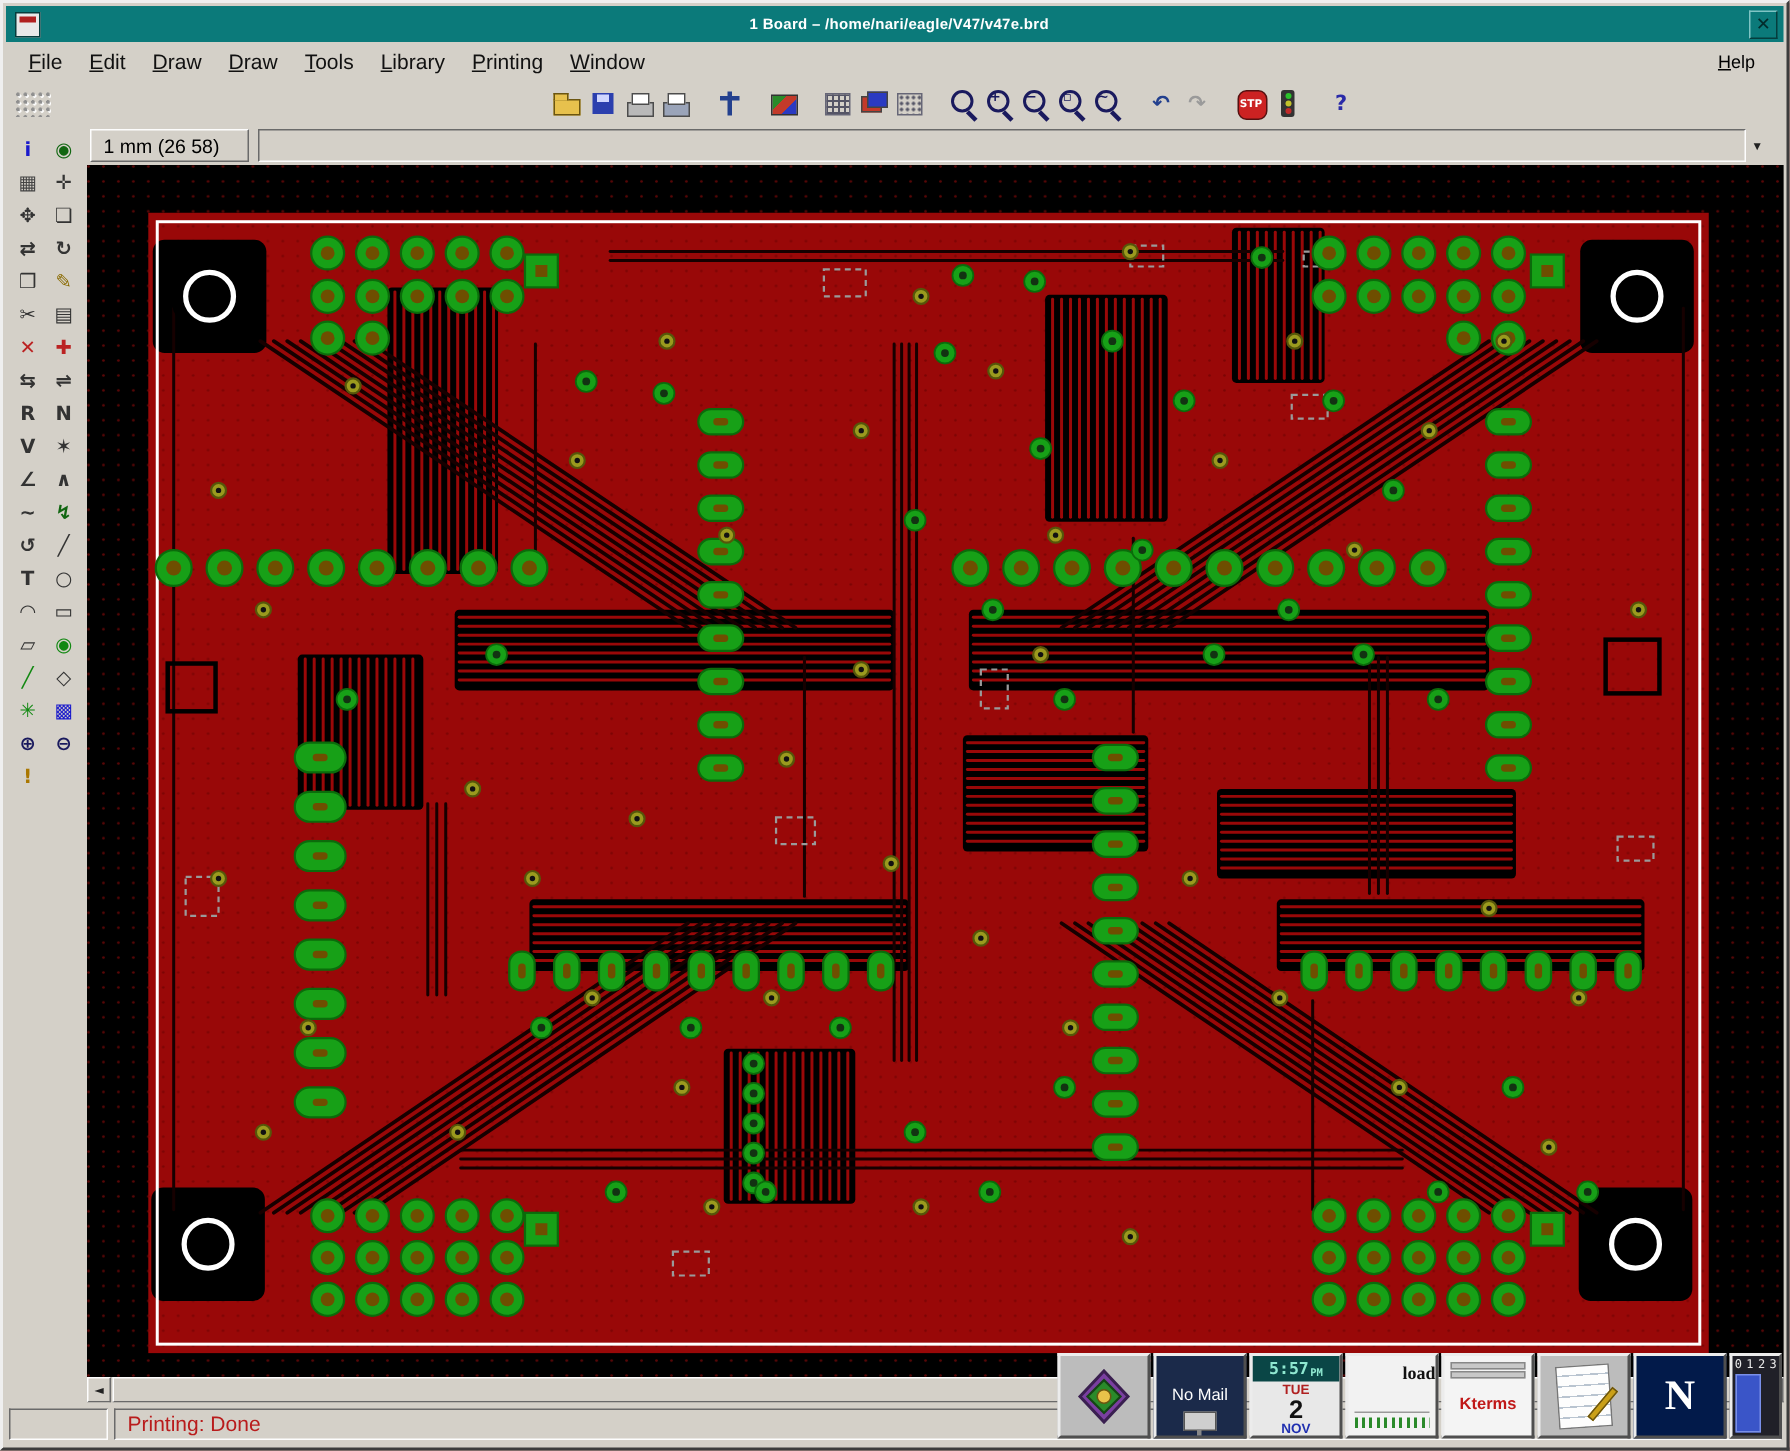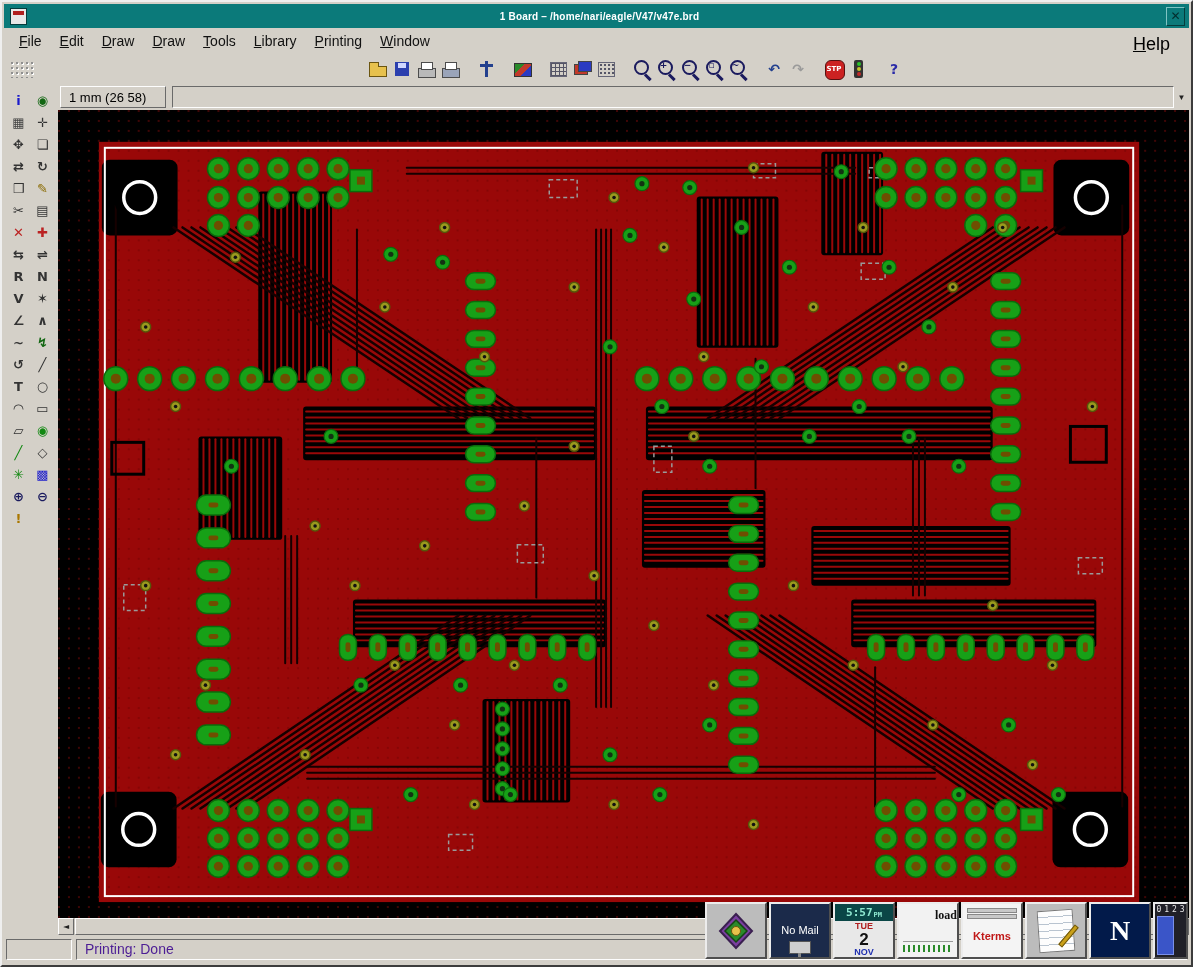--- a/index.html
+++ b/index.html
@@ -57,21 +57,21 @@
   .k-zoom::after{content:"";position:absolute;left:15px;top:16px;width:8px;height:3px;background:#1a1a5e;transform:rotate(45deg);transform-origin:left center;}
   .k-zoom .g{position:absolute;left:4px;top:3px;width:11px;height:11px;display:flex;align-items:center;justify-content:center;
              font-size:9px;color:#1a1a5e;}
   .k-stop::before{content:"";position:absolute;left:3px;top:3px;width:18px;height:18px;background:#cc2222;border-radius:6px;border:1px solid #551111;}
   .k-stop .g{position:relative;color:#fff;font-size:7px;}
   .k-go::before{content:"";position:absolute;left:8px;top:3px;width:9px;height:18px;background:#333;border-radius:2px;}
   .k-go::after{content:"";position:absolute;left:10.5px;top:5px;width:4px;height:4px;border-radius:50%;background:#2ac22a;
                box-shadow:0 5px 0 #c2c22a,0 10px 0 #c22a2a;}
 
   
-  #cmdbar{position:absolute;left:56px;top:82px;right:2px;height:26px;display:flex;align-items:center;}
+  #cmdbar{position:absolute;left:56px;top:82px;right:12px;height:26px;display:flex;align-items:center;}
   .coord{min-width:88px;height:18px;margin-left:2px;padding:1px 8px;font-size:13px;display:flex;align-items:center;
          border:1px solid;border-color:#fdfdfd #6a6a6a #6a6a6a #fdfdfd;background:#d4d0c8;}
   .cmdinput{flex:1;height:18px;margin-left:6px;border:1px solid;border-color:#6a6a6a #fdfdfd #fdfdfd #6a6a6a;
             background:#d4d0c8;font:13px "Liberation Sans",sans-serif;padding:1px 4px;outline:none;}
   .cmd-drop{width:15px;height:21px;border:none;background:#d4d0c8;font-size:8px;color:#222;padding:0;}
 
   
   #palette{position:absolute;left:2px;top:82px;width:54px;bottom:32px;background:#d4d0c8;
            display:grid;grid-template-columns:24px 24px;grid-auto-rows:22px;justify-content:center;
            align-content:start;padding-top:6px;}
@@ -87,21 +87,21 @@
   .sb-btn{width:16px;height:17px;display:flex;align-items:center;justify-content:center;padding:0;
           background:#d4d0c8;border:1px solid;border-color:#fdfdfd #6a6a6a #6a6a6a #fdfdfd;
           font-size:8px;color:#222;font-family:"DejaVu Sans",sans-serif;}
   .sb-thumb{height:15px;flex:1;margin:0 1px;background:#d4d0c8;border:1px solid;border-color:#fdfdfd #6a6a6a #6a6a6a #fdfdfd;}
 
   
   #statusbar{position:absolute;left:2px;right:2px;bottom:2px;height:28px;background:#d4d0c8;
              display:flex;align-items:center;padding:0 2px;gap:4px;}
   .status-cell{width:64px;height:19px;border:1px solid;border-color:#6a6a6a #fdfdfd #fdfdfd #6a6a6a;background:#d4d0c8;}
   .status-msg{flex:1;height:19px;border:1px solid;border-color:#6a6a6a #fdfdfd #fdfdfd #6a6a6a;
-              display:flex;align-items:center;padding:0 8px;font-size:14px;color:#4c1d95;}
+              display:flex;align-items:center;padding:0 8px;font-size:14px;color:#b91c1c;}
 
   
   #dock{position:absolute;right:3px;bottom:6px;display:flex;z-index:50;}
   .tile{width:62px;height:57px;background:#bcbcbc;border:2px solid;border-color:#ececec #4f4f4f #4f4f4f #ececec;
         box-sizing:border-box;margin-left:2px;position:relative;display:flex;align-items:center;justify-content:center;
         flex-direction:column;overflow:hidden;}
   .tile-mail{background:#1b2a4a;color:#fff;}
   .mail-label{font-size:11px;margin-top:16px;}
   .mail-box{width:20px;height:11px;background:#cfcfcf;border:1px solid #555;margin-top:5px;position:relative;}
   .mail-box::after{content:"";position:absolute;left:8px;top:11px;width:3px;height:9px;background:#888;}
@@ -156,21 +156,21 @@
       <span class="menu-item">Draw</span>
 
       <span class="menu-item">Tools</span>
 
       <span class="menu-item">Library</span>
 
       <span class="menu-item">Printing</span>
 
       <span class="menu-item">Window</span>
     </div>
-  <span class="menu-item menu-help" id="menu-help-holder" style="position:absolute;top:29px;right:12px;font-size:18px;">Help</span>
+  <span class="menu-item menu-help" id="menu-help-holder" style="position:absolute;top:29px;right:12px;font-size:12px;">Help</span>
 
   <div id="toolbar">
     <div class="grip"></div>
     <div class="tb-icons">
 
         <button class="tb-btn k-folder">
           <span class="g"></span>
         </button>
 
         <button class="tb-btn k-floppy">

